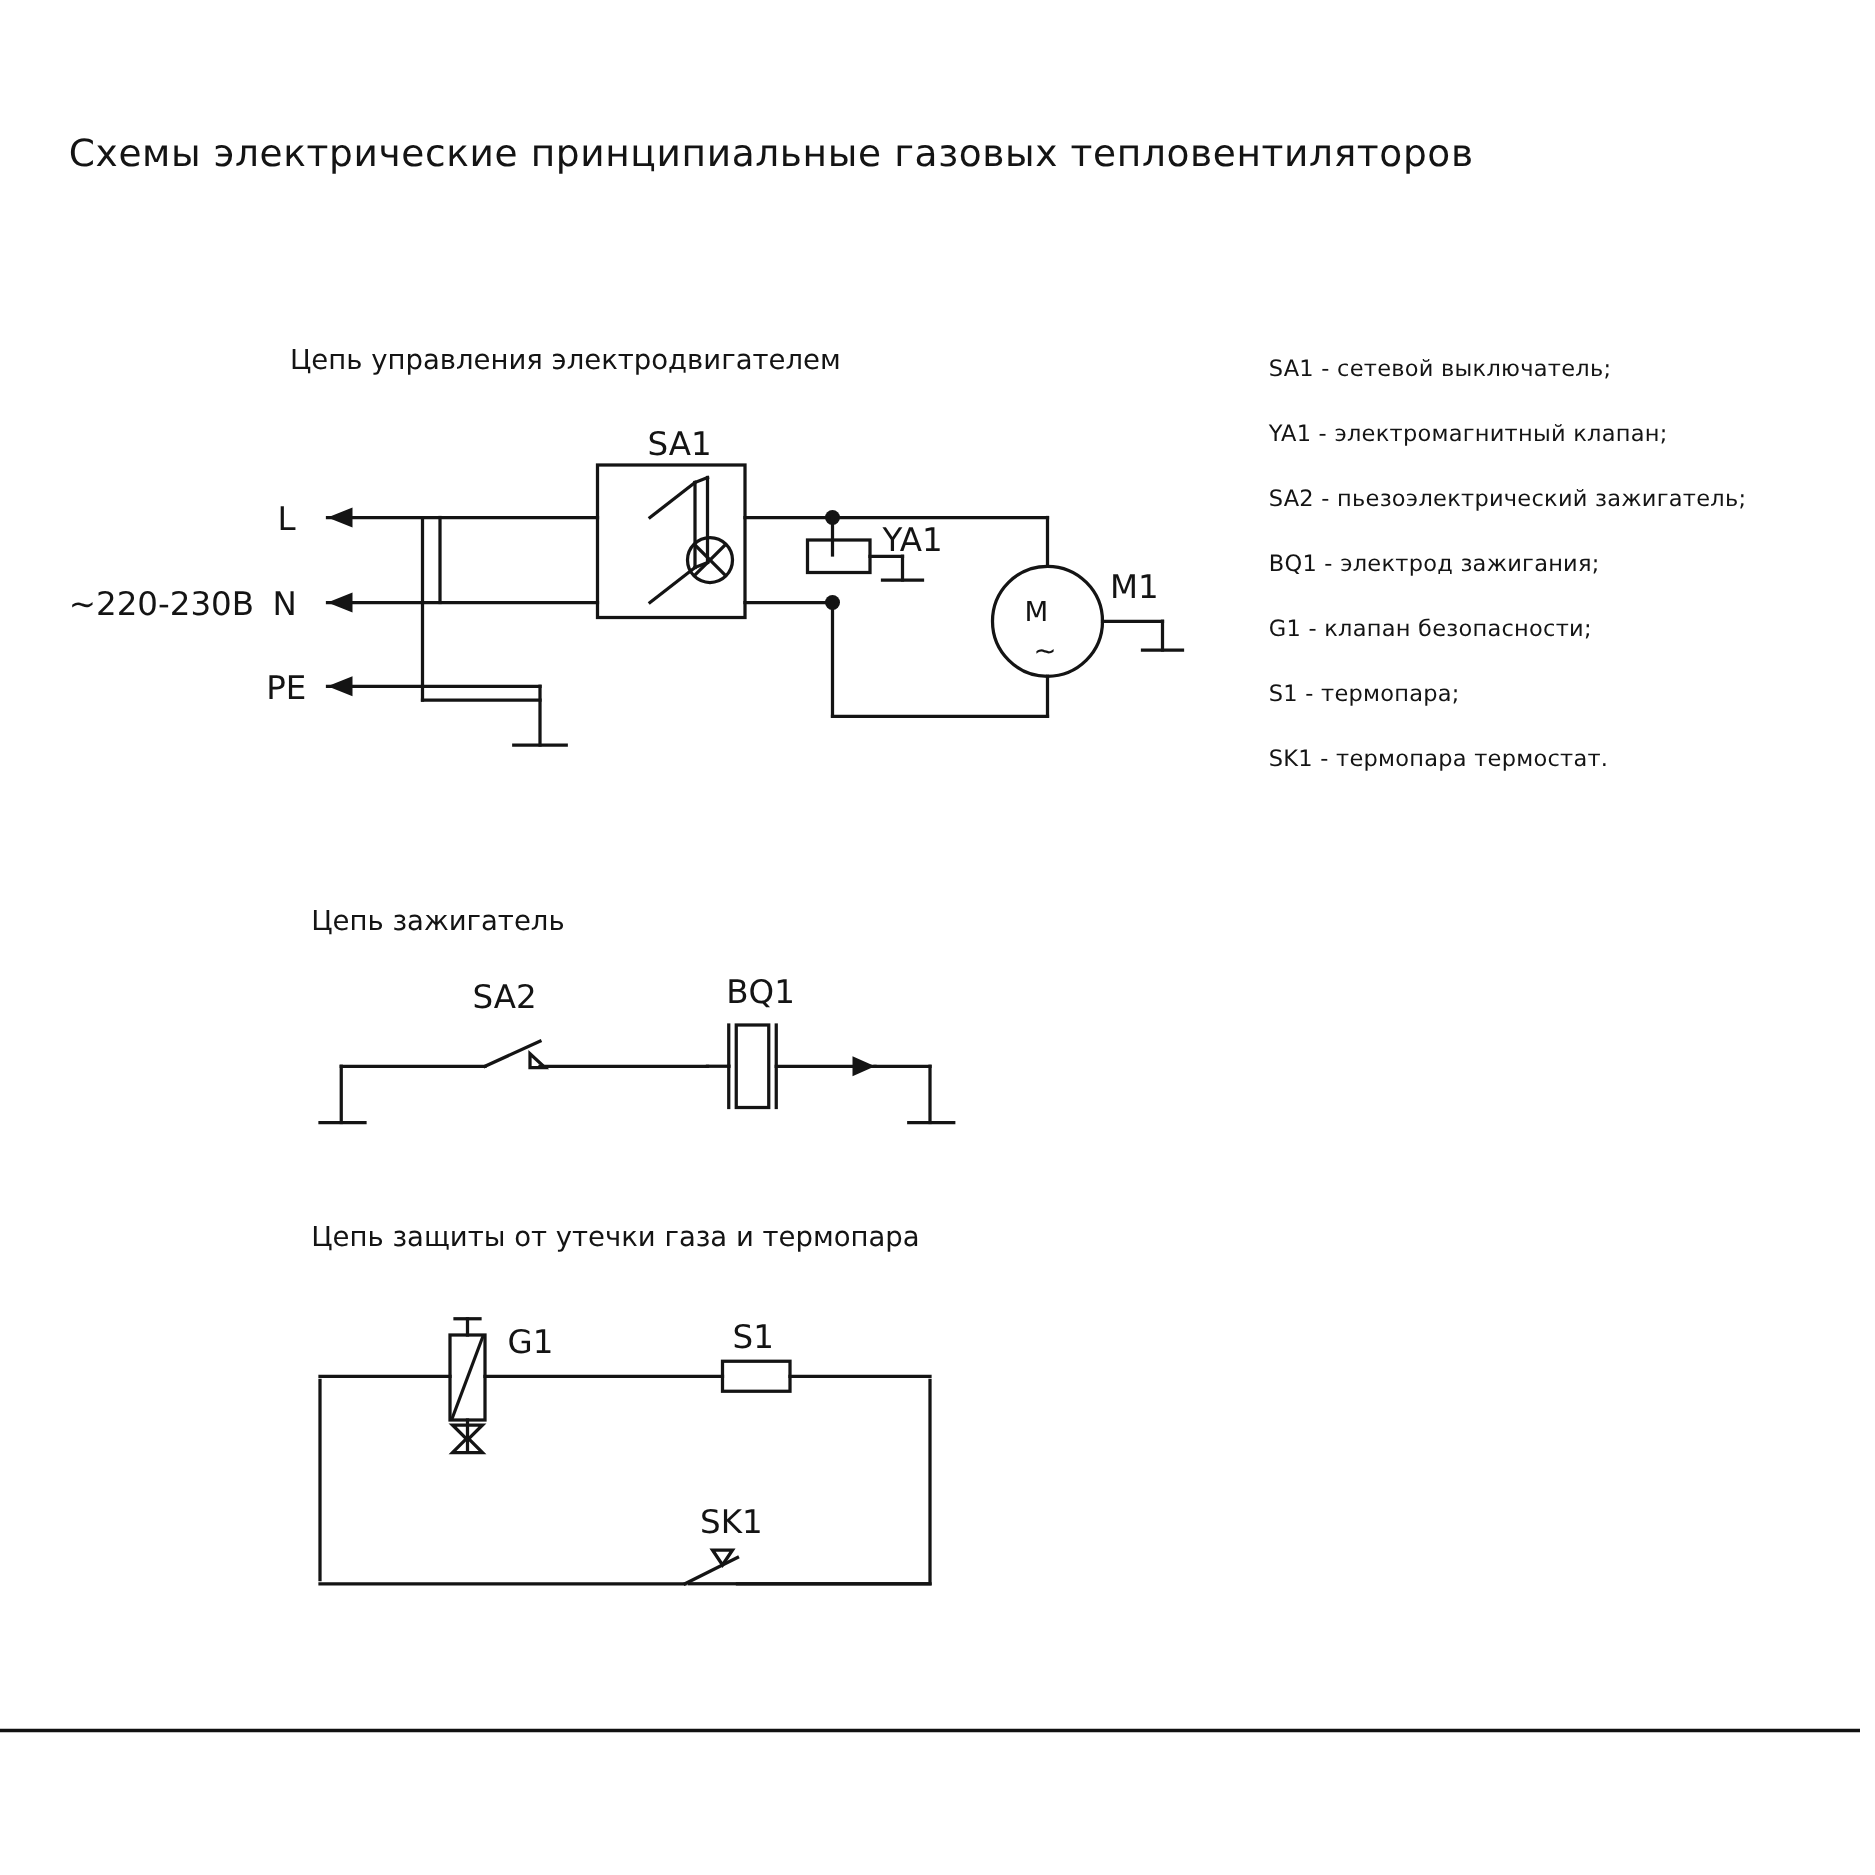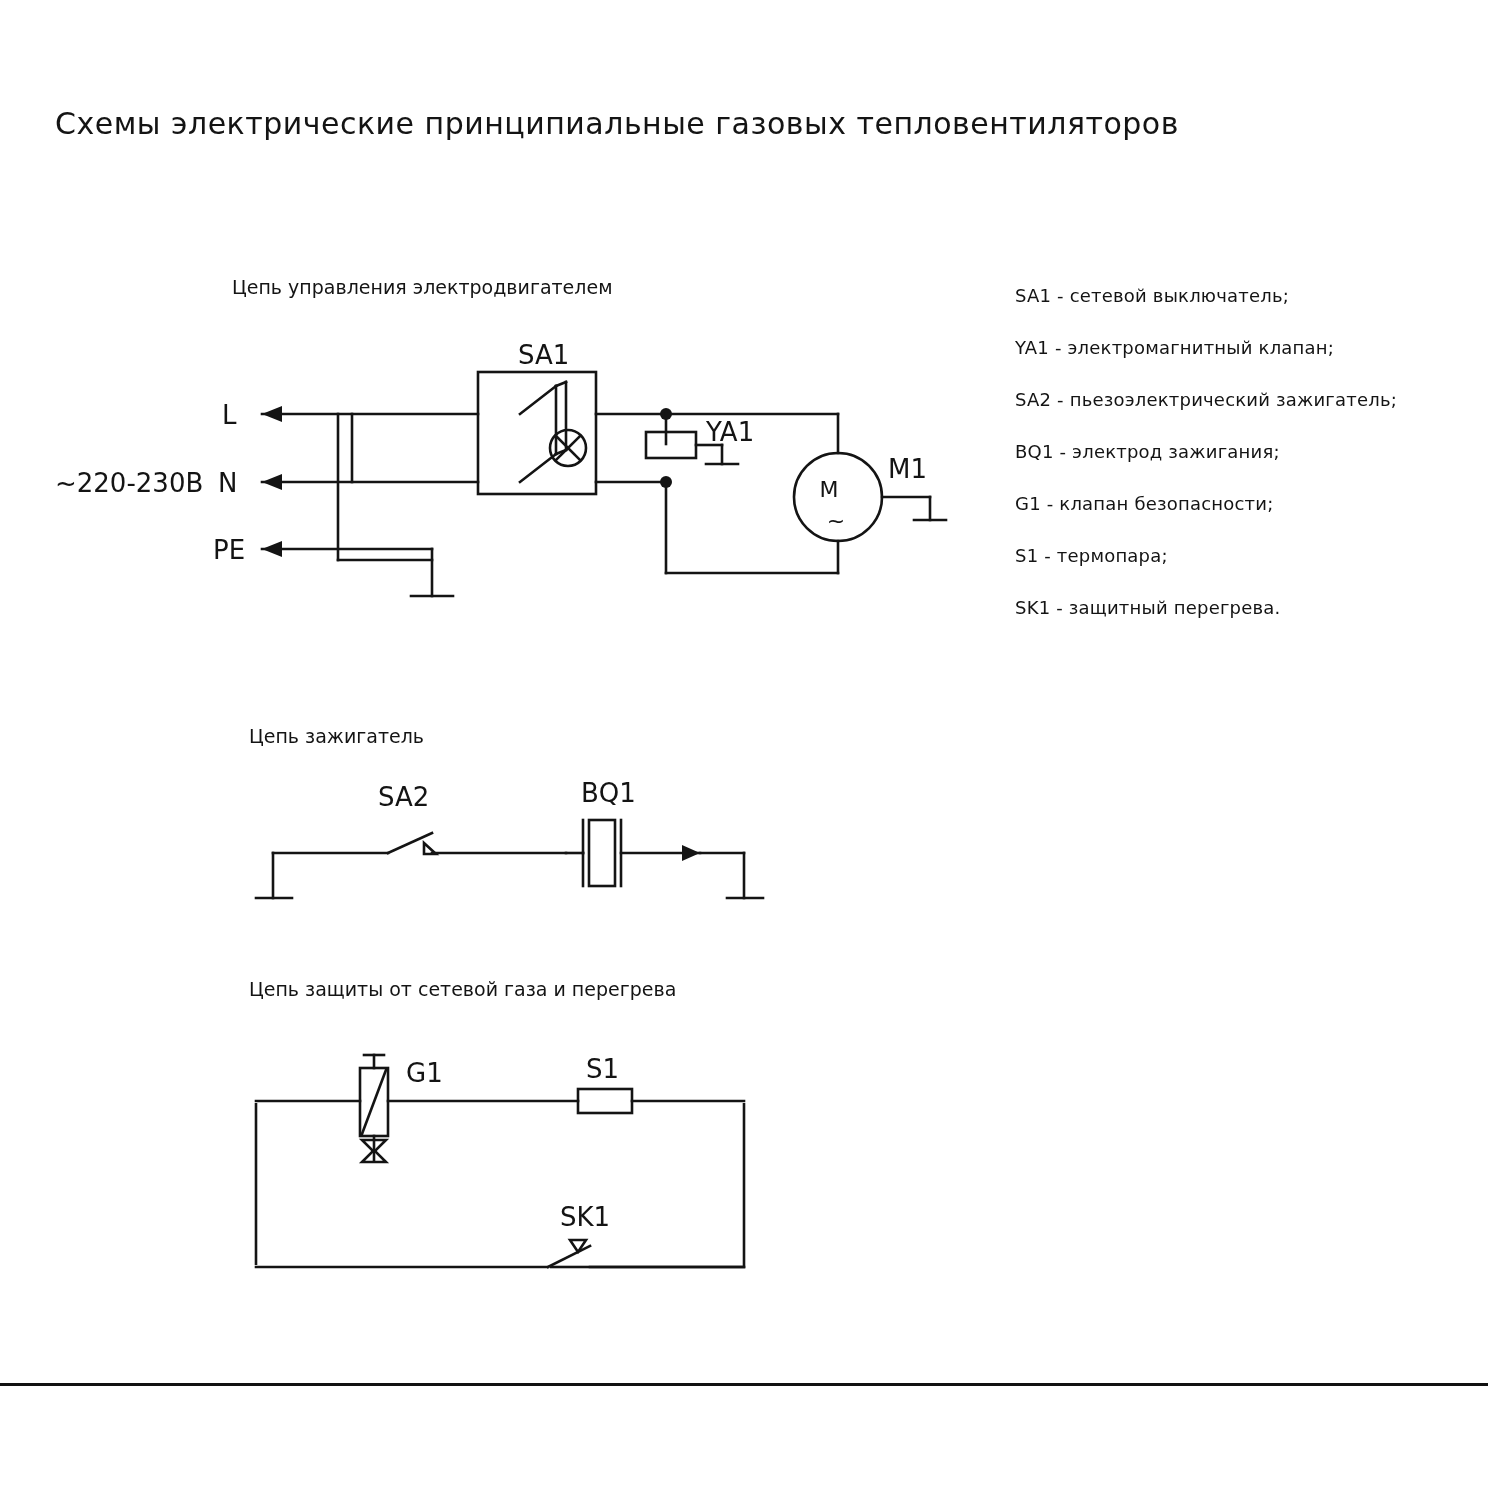--- a/index.html
+++ b/index.html
@@ -22,21 +22,21 @@
     position: absolute;
     left: 55px;
     top: 106px;
     font-size: 30px;
     letter-spacing: 0.5px;
     color: #141414;
     white-space: nowrap;
   }
   .section-title {
     position: absolute;
-    font-size: 19px;
+    font-size: 22px;
     color: #141414;
     white-space: nowrap;
   }
   #title-motor  { left: 232px; top: 276px; }
   #title-ignit  { left: 249px; top: 725px; }
   #title-prot   { left: 249px; top: 978px; }
 
   
   .legend {
     position: absolute;
@@ -85,21 +85,21 @@
 </style>
 </head>
 <body>
 
 <div id="page">
 
   <div class="main-title">Схемы электрические принципиальные газовых тепловентиляторов</div>
 
   <div class="section-title" id="title-motor">Цепь управления электродвигателем</div>
   <div class="section-title" id="title-ignit">Цепь зажигатель</div>
-  <div class="section-title" id="title-prot">Цепь защиты от сетевой газа и перегрева</div>
+  <div class="section-title" id="title-prot">Цепь защиты от утечки газа и термопара</div>
 
   <svg id="schematic" viewBox="0 0 1500 1500">
     <g fill="none" stroke="#141414" stroke-width="2.6" stroke-linecap="square">
 
       <line x1="262" y1="414" x2="478" y2="414"></line>
 
       <polygon points="262,414 282,406 282,422" fill="#141414" stroke="none"></polygon>
 
       <line x1="262" y1="482" x2="478" y2="482"></line>
       <polygon points="262,482 282,474 282,490" fill="#141414" stroke="none"></polygon>
@@ -213,21 +213,21 @@
     <text x="560" y="1226" font-size="26">SK1</text>
   </svg>
 
   <div class="legend">
     <div class="legend-item">SA1 - сетевой выключатель;</div>
     <div class="legend-item">YA1 - электромагнитный клапан;</div>
     <div class="legend-item">SA2 - пьезоэлектрический зажигатель;</div>
     <div class="legend-item">BQ1 - электрод зажигания;</div>
     <div class="legend-item">G1 - клапан безопасности;</div>
     <div class="legend-item">S1 - термопара;</div>
-    <div class="legend-item">SK1 - защитный перегрева.</div>
+    <div class="legend-item">SK1 - термопара термостат.</div>
   </div>
 
   <div class="footer-rule"></div>
   <div class="footer">
     
     
   </div>
 
 </div>
 

